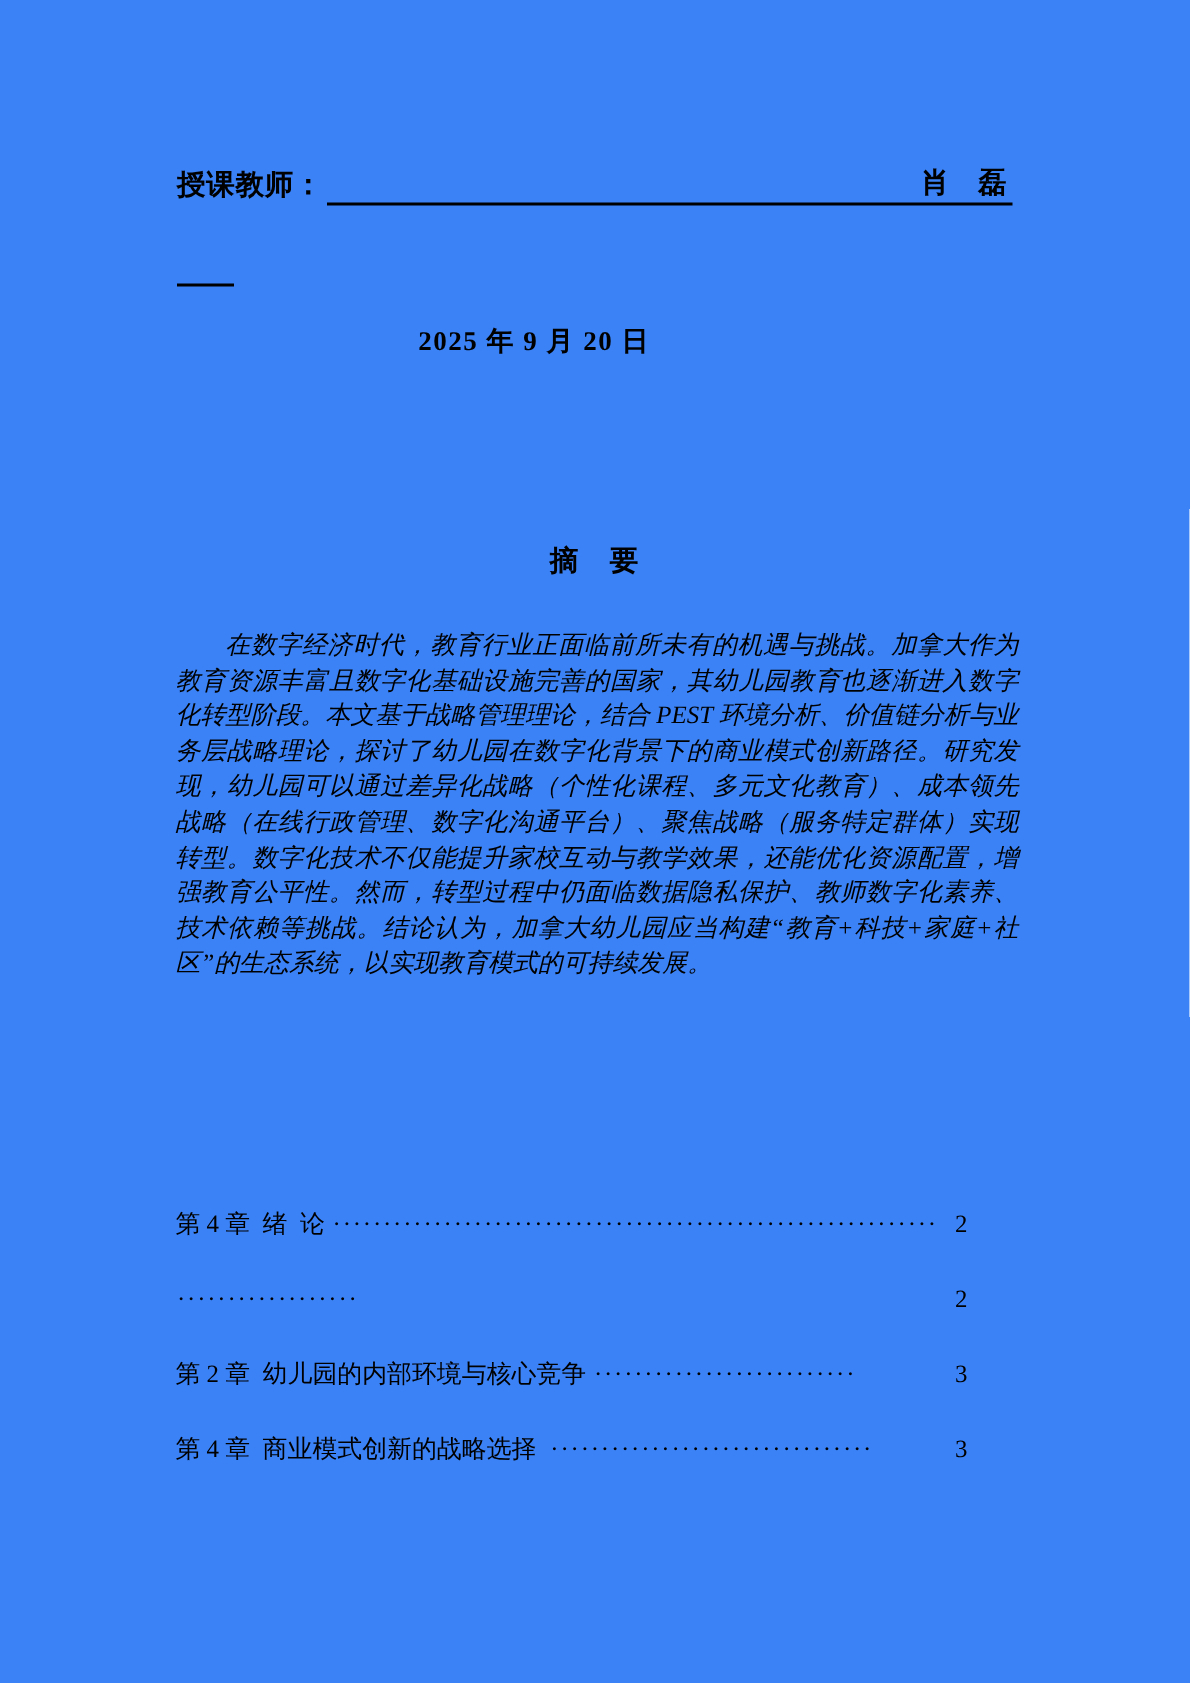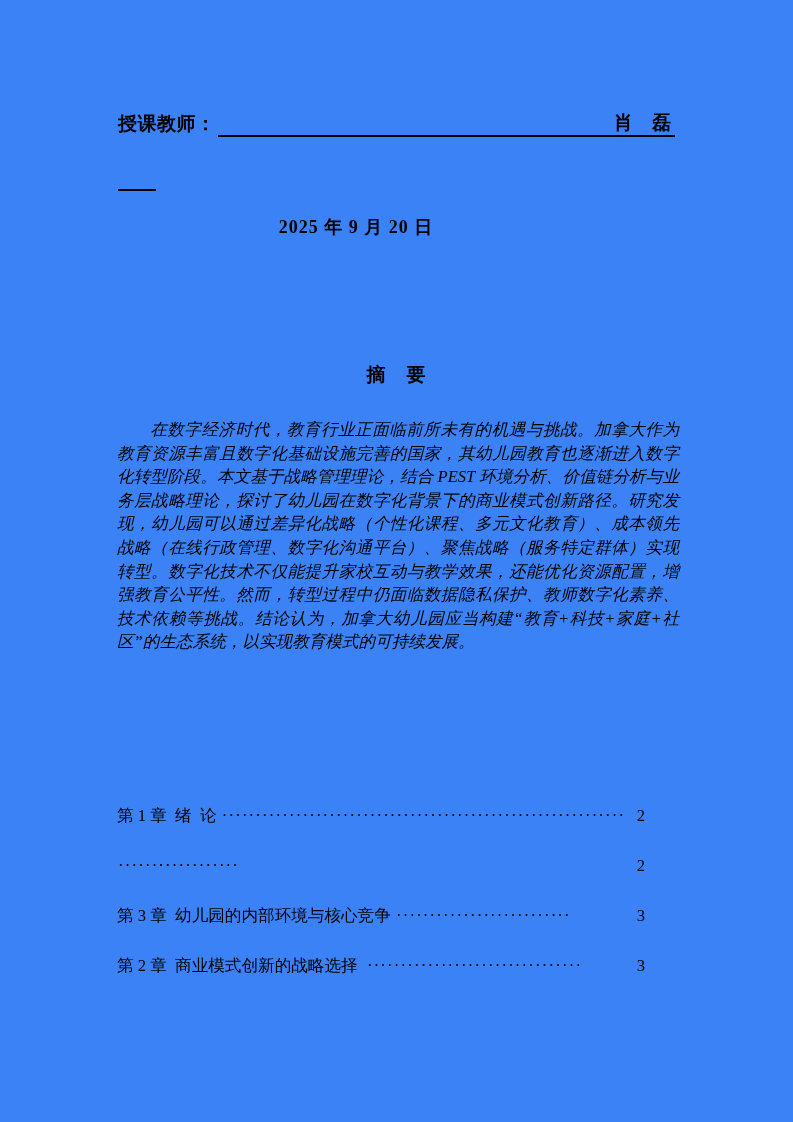--- a/index.html
+++ b/index.html
@@ -160,37 +160,37 @@
   <div class="date-line">2025 年 9 月 20 日</div>
 
   <div class="heading heading-abstract">摘　要</div>
 
   <div class="abstract-body">在数字经济时代，教育行业正面临前所未有的机遇与挑战。加拿大作为教育资源丰富且数字化基础设施完善的国家，其幼儿园教育也逐渐进入数字化转型阶段。本文基于战略管理理论，结合 PEST 环境分析、价值链分析与业务层战略理论，探讨了幼儿园在数字化背景下的商业模式创新路径。研究发现，幼儿园可以通过差异化战略（个性化课程、多元文化教育）、成本领先战略（在线行政管理、数字化沟通平台）、聚焦战略（服务特定群体）实现转型。数字化技术不仅能提升家校互动与教学效果，还能优化资源配置，增强教育公平性。然而，转型过程中仍面临数据隐私保护、教师数字化素养、技术依赖等挑战。结论认为，加拿大幼儿园应当构建“教育+科技+家庭+社区”的生态系统，以实现教育模式的可持续发展。</div>
 
 
   <div class="toc">
 
     <div class="toc-item">
-      <span class="toc-title">第 1 章  绪  论 </span>
+      <span class="toc-title">第 4 章  绪  论 </span>
       <span class="toc-dots">····························································</span>
       <span class="toc-page">2</span>
     </div>
 
     <div class="toc-item">
       <span class="toc-dots">··················</span>
       <span class="toc-page"> 2</span>
     </div>
 
     <div class="toc-item">
-      <span class="toc-title">第 3 章  幼儿园的内部环境与核心竞争 </span>
+      <span class="toc-title">第 2 章  幼儿园的内部环境与核心竞争 </span>
       <span class="toc-dots">··························</span>
       <span class="toc-page"> 3</span>
     </div>
 
     <div class="toc-item">
-      <span class="toc-title">第 2 章  商业模式创新的战略选择  </span>
+      <span class="toc-title">第 4 章  商业模式创新的战略选择  </span>
       <span class="toc-dots">································</span>
       <span class="toc-page">3</span>
     </div>
 
   </div>
 
 </div>
 
 </body></html>

